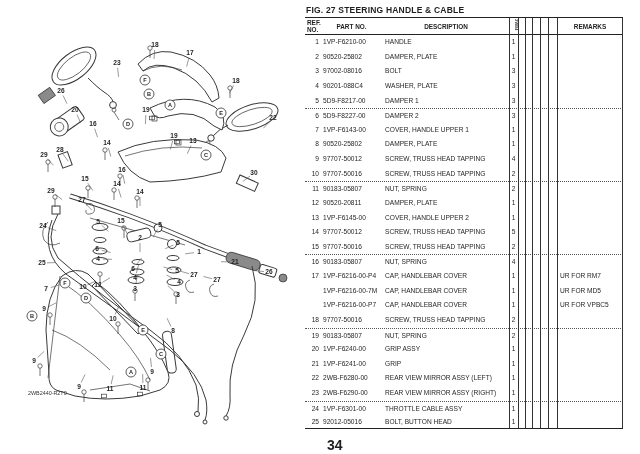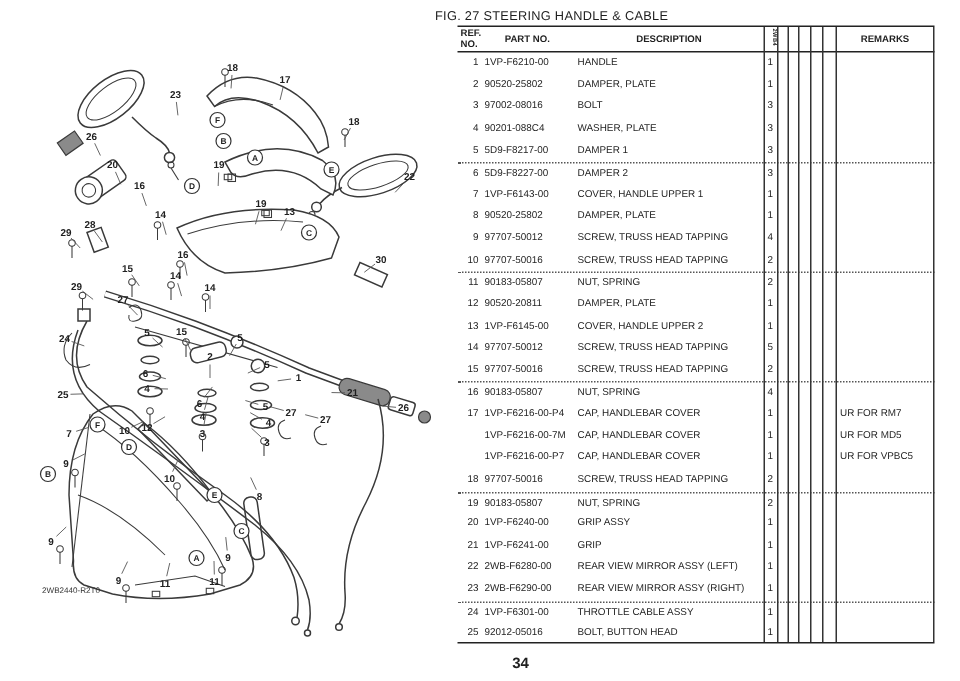--- a/index.html
+++ b/index.html
@@ -2,40 +2,40 @@
 <html><head>
 <meta charset="utf-8">
 <style>
   html,body{margin:0;padding:0;background:#ffffff;}
   .page{position:relative;width:640px;height:454px;background:#ffffff;overflow:hidden;
         font-family:"Liberation Sans",sans-serif;color:#1f1f1f;}
   
   .diagram{position:absolute;left:0;top:0;width:305px;height:454px;}
   .diagram svg{position:absolute;left:0;top:0;}
   
-  .fig-title{position:absolute;left:290px;top:5px;font-size:8.5px;font-weight:normal;letter-spacing:.2px;white-space:nowrap;}
+  .fig-title{position:absolute;left:306px;top:5px;font-size:8.5px;font-weight:bold;letter-spacing:.2px;white-space:nowrap;}
   .ptable{position:absolute;left:305px;top:17px;width:318px;height:412px;border-top:1.4px solid #222;border-bottom:1.6px solid #222;box-sizing:border-box;}
   .thead{position:absolute;left:0;top:0;width:318px;height:17px;border-bottom:1.4px solid #222;box-sizing:border-box;}
   .thead span{position:absolute;font-size:6.4px;font-weight:bold;white-space:nowrap;}
   .h-ref{left:2px;top:1px;line-height:7px;}
   .h-part{left:15px;top:5px;width:63px;text-align:center;}
   .h-desc{left:78px;top:5px;width:126px;text-align:center;}
   .h-model{left:203px;top:1px;width:10px;font-size:3.8px !important;writing-mode:vertical-rl;letter-spacing:.3px;text-align:left;height:15px;}
   .h-remarks{left:252px;top:5px;width:66px;text-align:center;}
   .tbody{position:absolute;left:0;top:17px;width:318px;}
   .prow{display:grid;grid-template-columns:15px 63px 126px 9px 39px 66px;height:14.63px;box-sizing:border-box;font-size:6.6px;line-height:13px;}
   .prow.sep{border-top:1px dotted #555;}
   .c-ref{text-align:right;padding-right:1px;}
   .c-part{padding-left:3px;white-space:nowrap;}
   .c-desc{padding-left:2px;white-space:nowrap;}
   .c-qty{text-align:center;}
   .c-rem{padding-left:3px;white-space:nowrap;}
   .vline{position:absolute;top:0;bottom:0;width:0;border-left:1px solid #333;}
   .v1{left:204px;}.v2{left:213px;}.v3{left:220px;}.v4{left:227px;}.v5{left:235px;}.v6{left:243px;}.v7{left:252px;}.v8{left:317px;}
-  .page-num{position:absolute;left:327px;top:437px;width:40px;text-align:center;font-size:10px;font-weight:bold;}
+  .page-num{position:absolute;left:327px;top:437px;width:40px;font-size:14px;font-weight:bold;}
   
   .ln{fill:none;stroke:#3a3a3a;stroke-width:1;}
   .ln2{fill:none;stroke:#3a3a3a;stroke-width:.7;}
   .fw{fill:#ffffff;stroke:#3a3a3a;stroke-width:1;}
   .fg{fill:#8a8a8a;stroke:#3a3a3a;stroke-width:.8;}
   .callout-t{font-family:"Liberation Sans",sans-serif;font-size:6.6px;font-weight:bold;fill:#1f1f1f;}
   .callout-c{font-family:"Liberation Sans",sans-serif;font-size:5.6px;font-weight:bold;fill:#1f1f1f;}
   .leader{stroke:#555;stroke-width:.6;}
 </style>
 </head>

